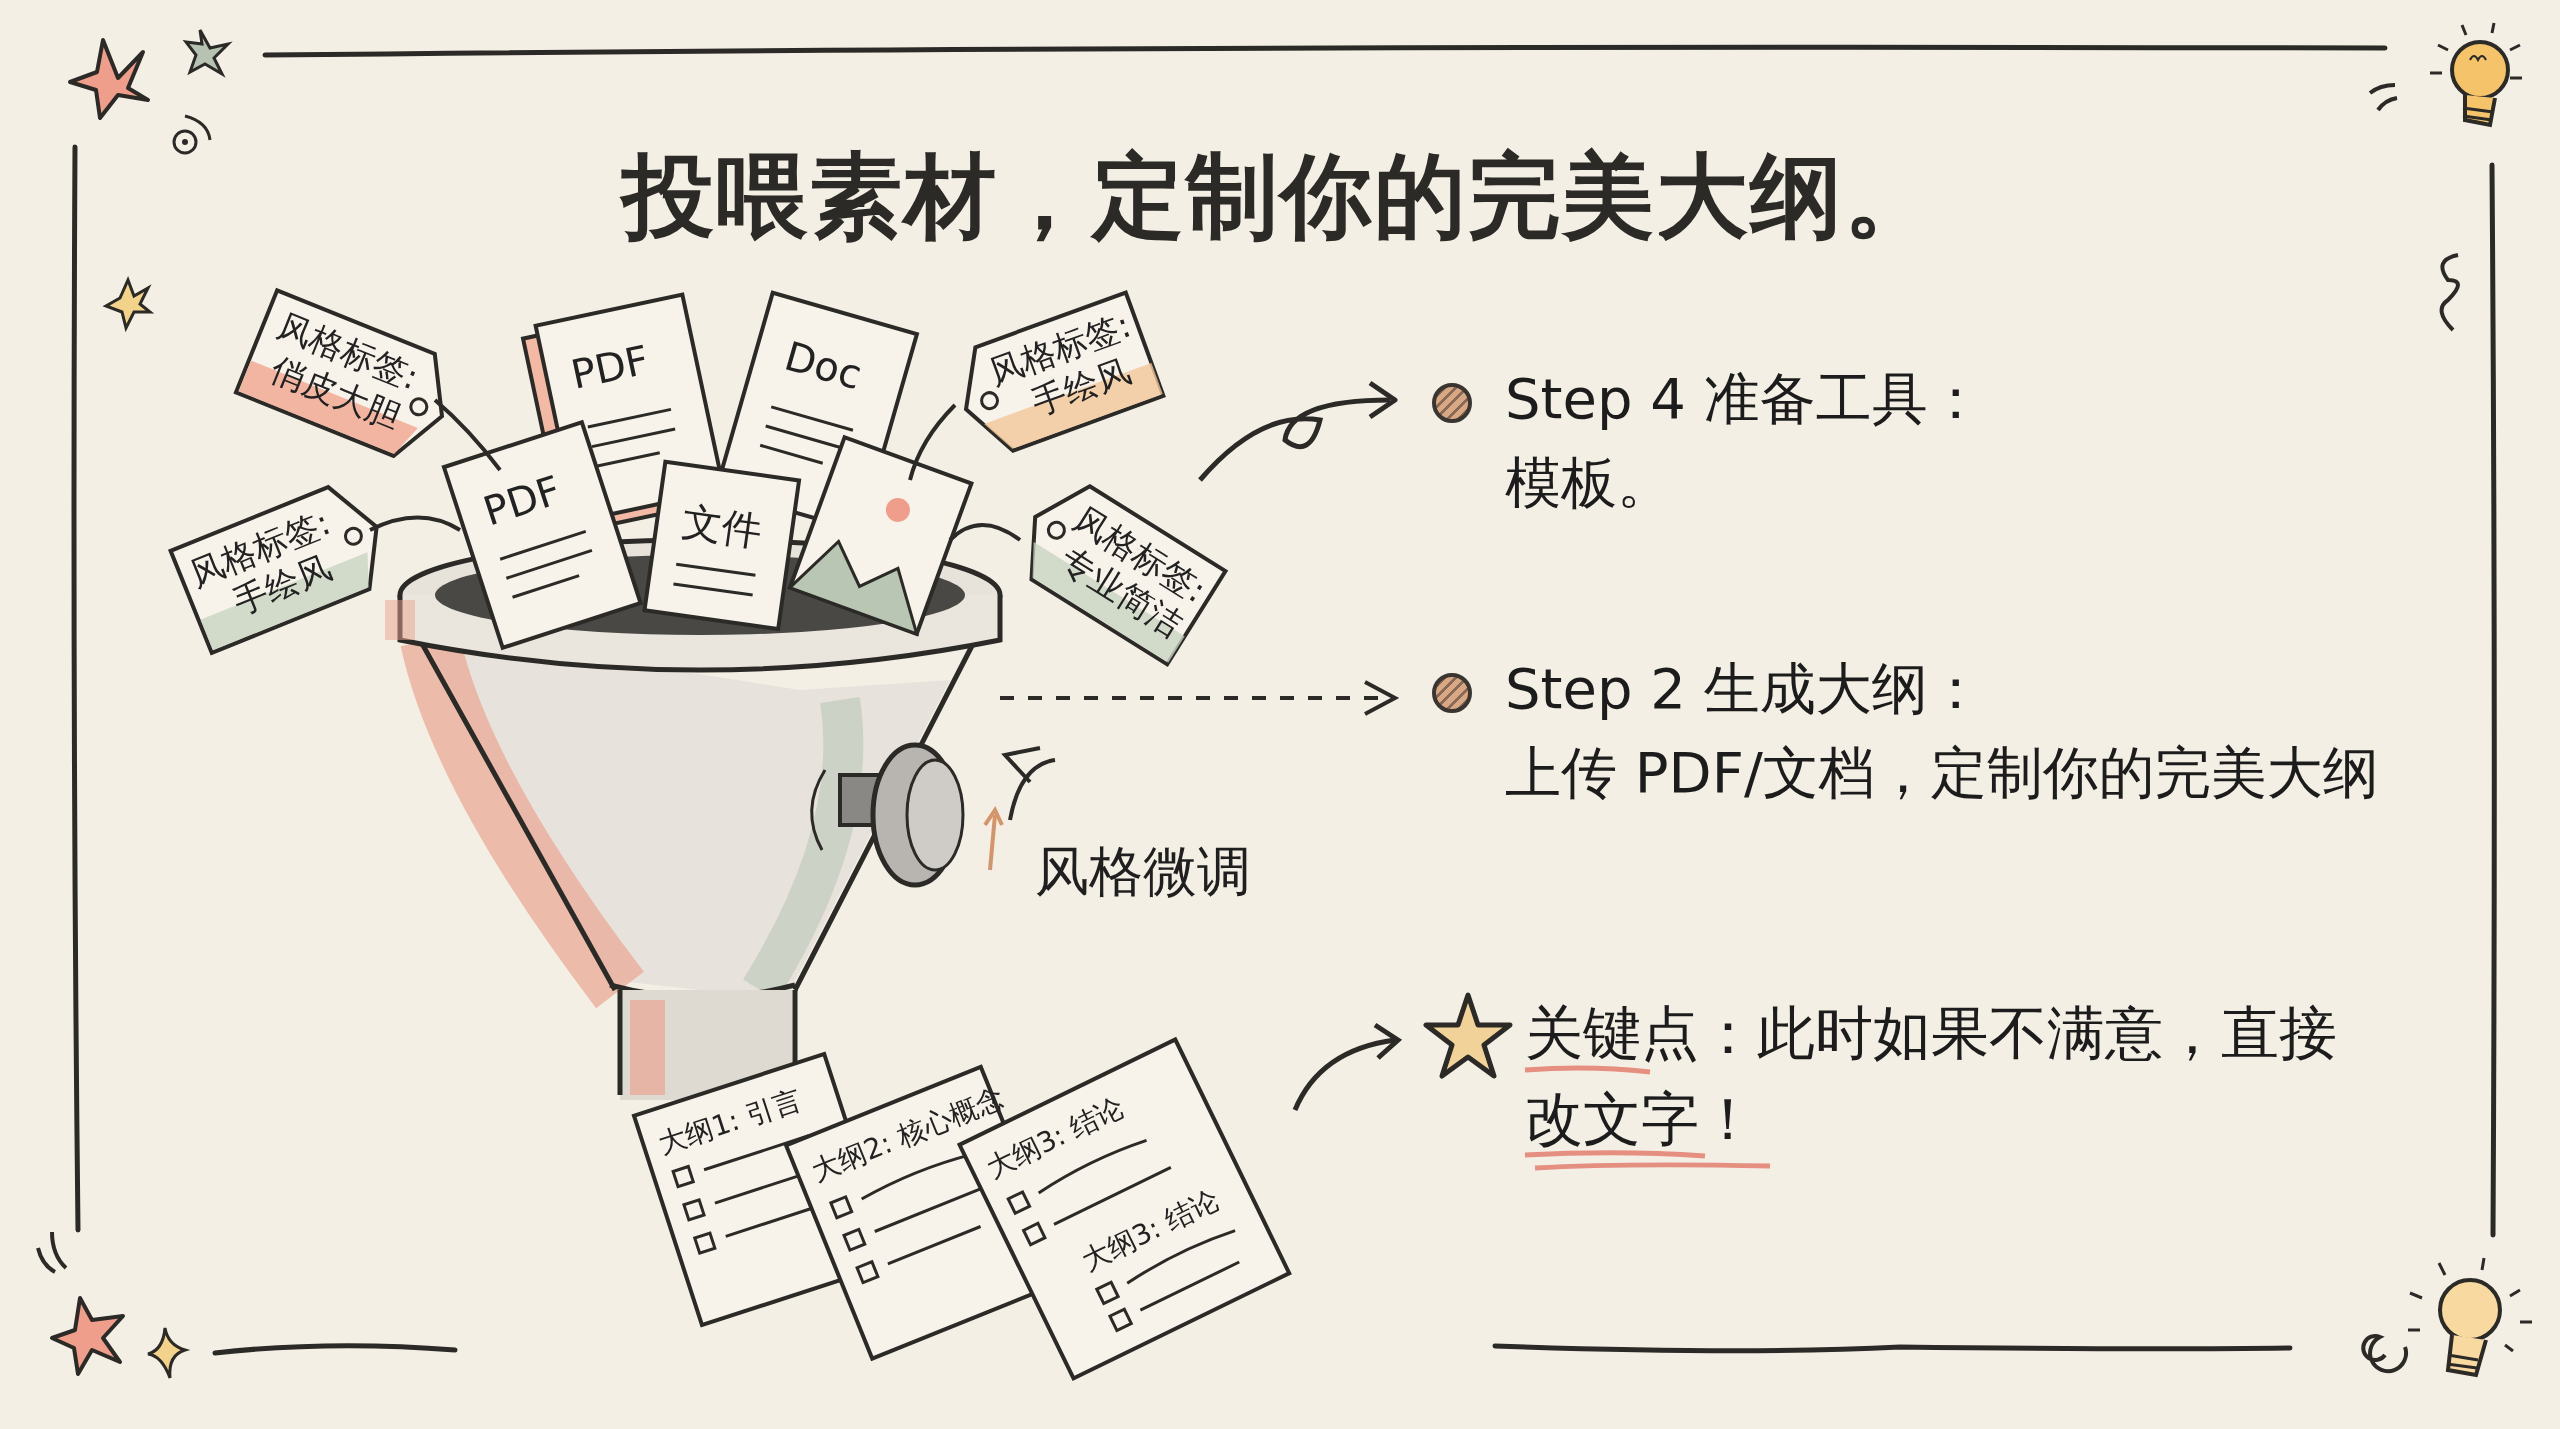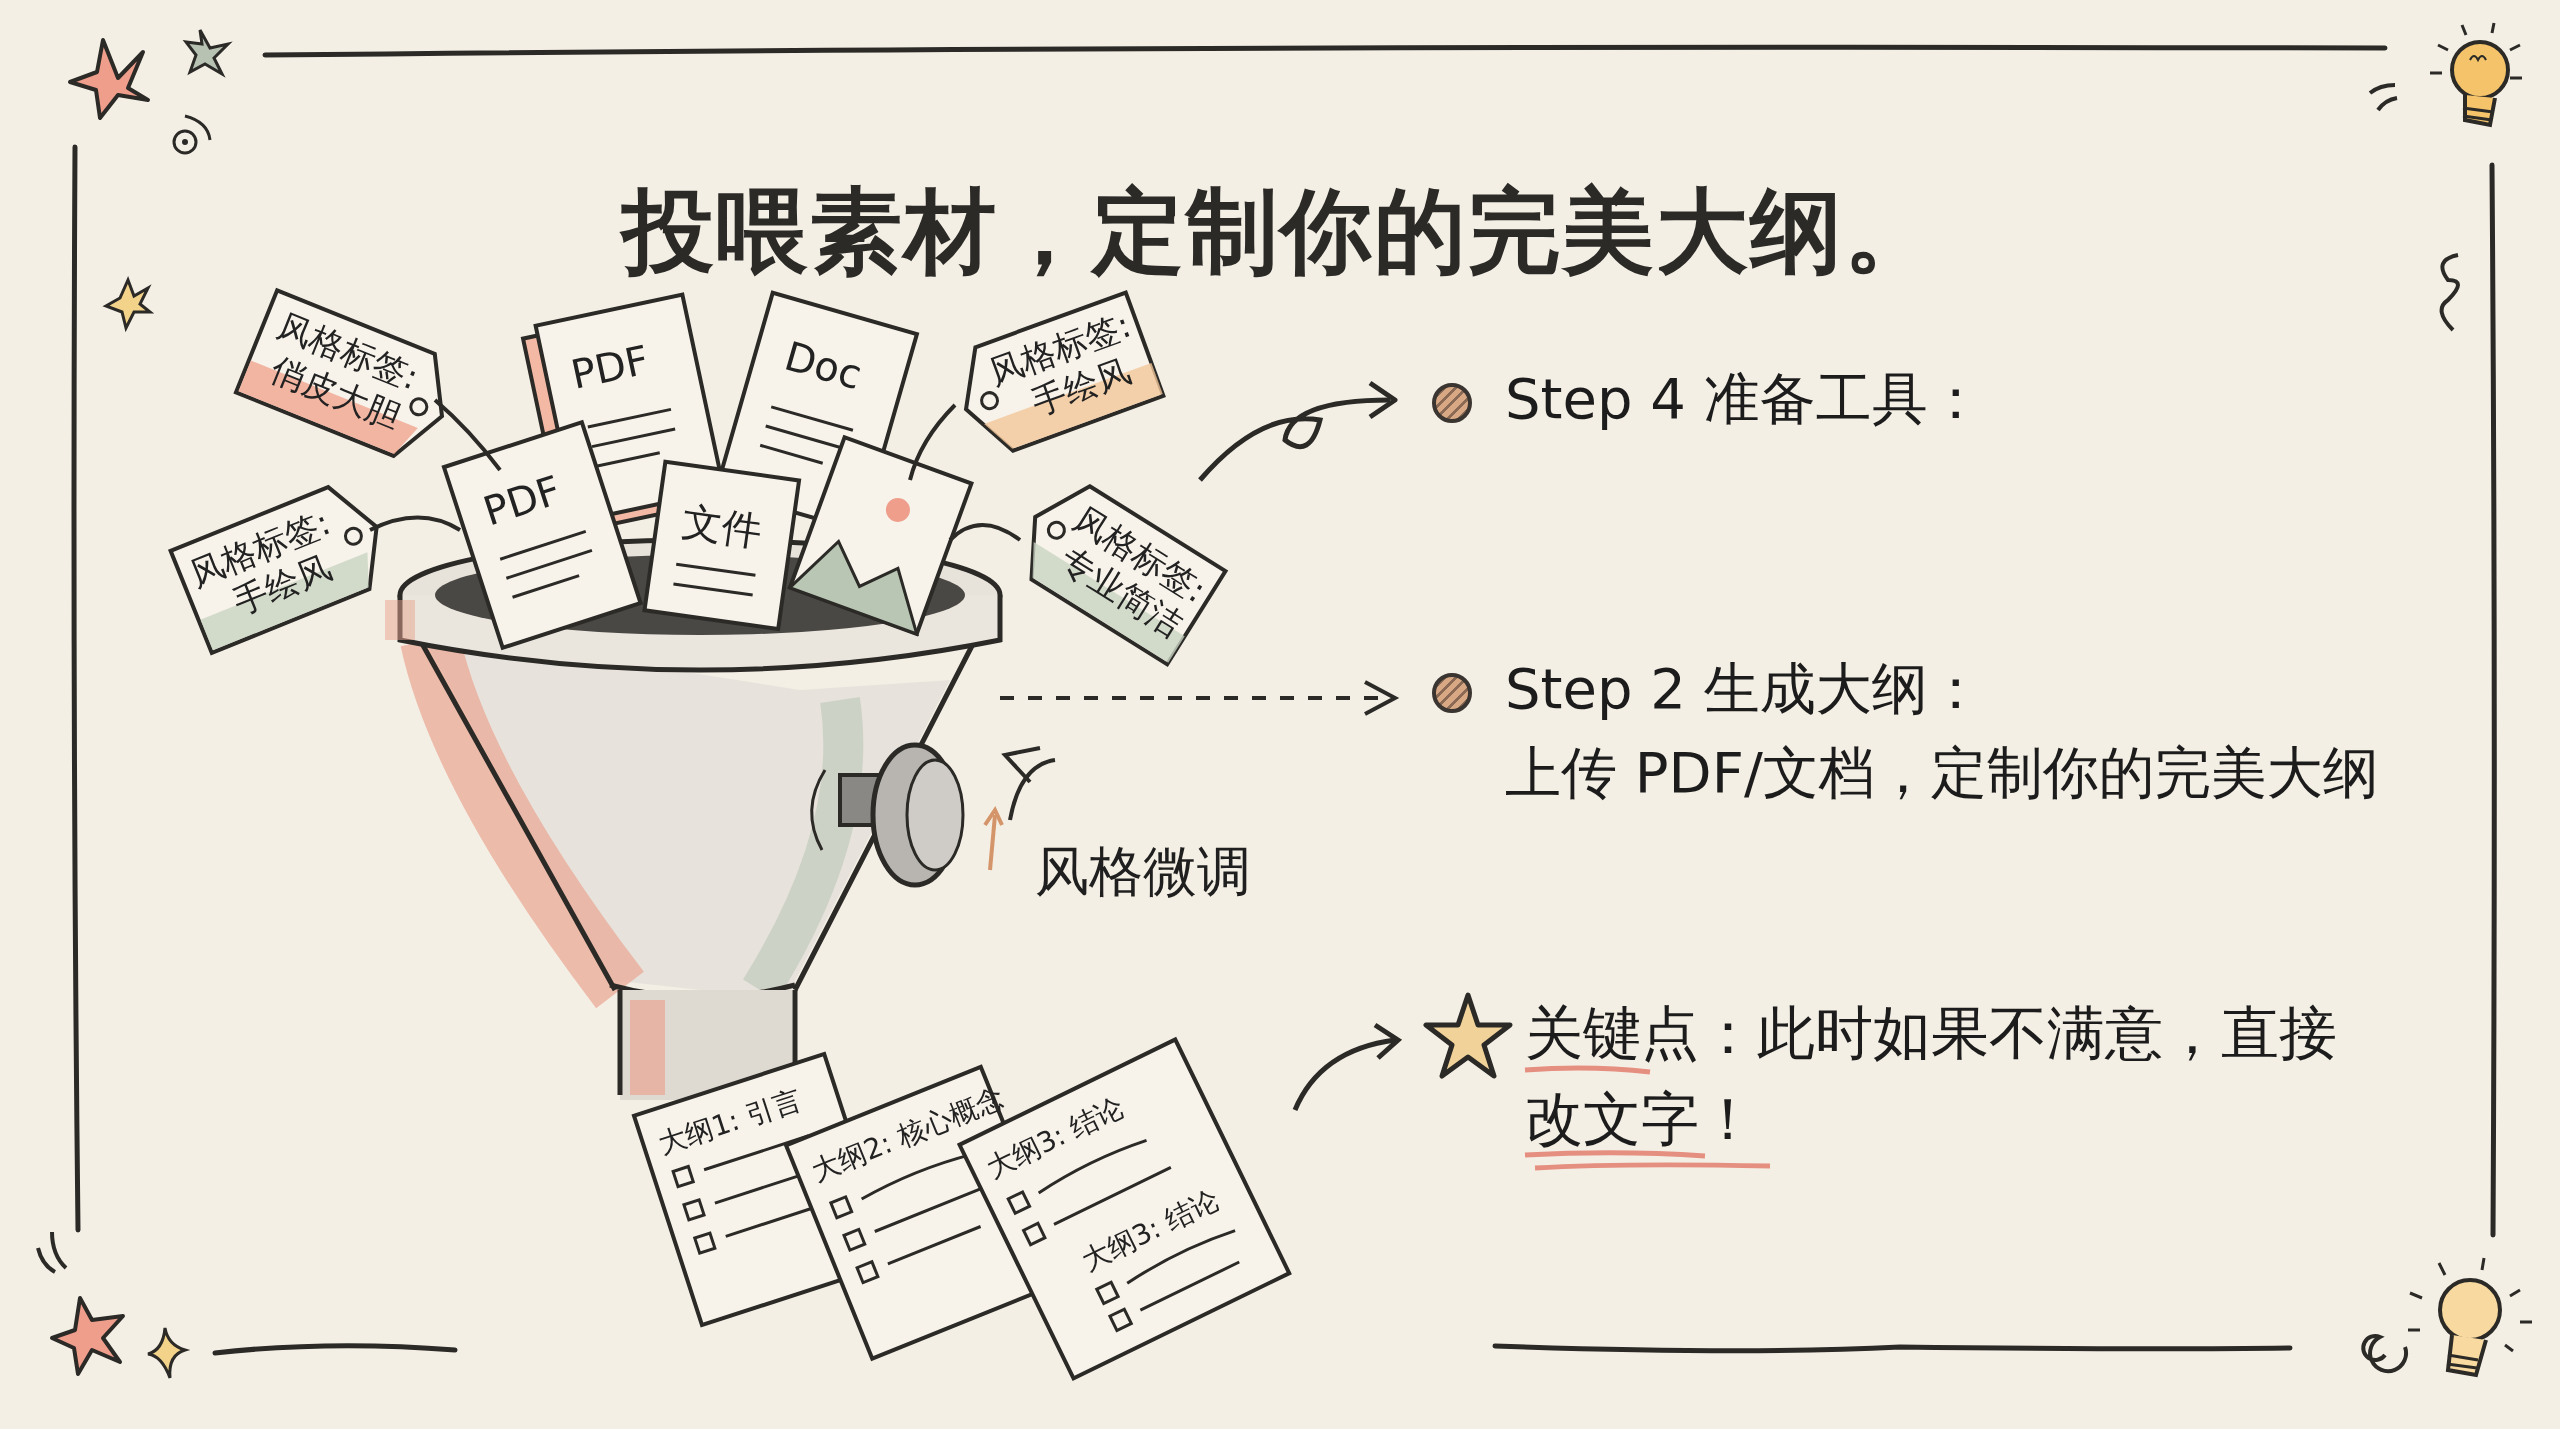--- a/index.html
+++ b/index.html
@@ -8,21 +8,20 @@
     background:#f4efe5;
     font-family:"DejaVu Sans","Liberation Sans",sans-serif;
     color:#1f1f1f;
     position:relative;
   }
   svg.layer { position:absolute; left:0; top:0; }
   .title {
     position:absolute; left:0; width:2560px; top:135px;
     text-align:center; font-size:92px; font-weight:bold; color:#2b2a27;
     letter-spacing:2px;
-    margin-top:35px;
   }
   .step { position:absolute; left:1430px; font-size:56px; line-height:84px; color:#1c1c1c; }
   .step .head { display:block; }
   .step .line { display:block; }
   .bullet {
     position:absolute; width:40px; height:40px; border-radius:50%;
     border:4px solid #3a3530; box-sizing:border-box;
     background:repeating-linear-gradient(135deg,#d8a884 0 5px,#8a6a55 5px 8px);
   }
   .key { position:absolute; left:1525px; top:990px; font-size:58px; line-height:86px; color:#1c1c1c; }
@@ -201,20 +200,21 @@
   <path d="M1468 995 L1478 1025 L1510 1025 L1484 1045 L1494 1076 L1468 1057 L1442 1076 L1452 1045 L1426 1025 L1458 1025 Z" fill="#f1d39a" stroke="#2b2a27" stroke-width="5" stroke-linejoin="round"></path>
 </svg>
 
 <div class="title">投喂素材，定制你的完美大纲。</div>
 
 <div class="knob-label">风格微调</div>
 
 <div class="bullet" style="left:1432px; top:383px;"></div>
 <div class="step" style="left:1505px; top:357px;">
   <span class="head">Step 4 准备工具：</span>
+  <span class="line">模板。</span>
 </div>
 
 <div class="bullet" style="left:1432px; top:673px;"></div>
 <div class="step" style="left:1505px; top:647px;">
   <span class="head">Step 2 生成大纲：</span>
   <span class="line">上传 PDF/文档，定制你的完美大纲</span>
 </div>
 
 <div class="key">
   <span>关键点：此时如果不满意，直接</span>

